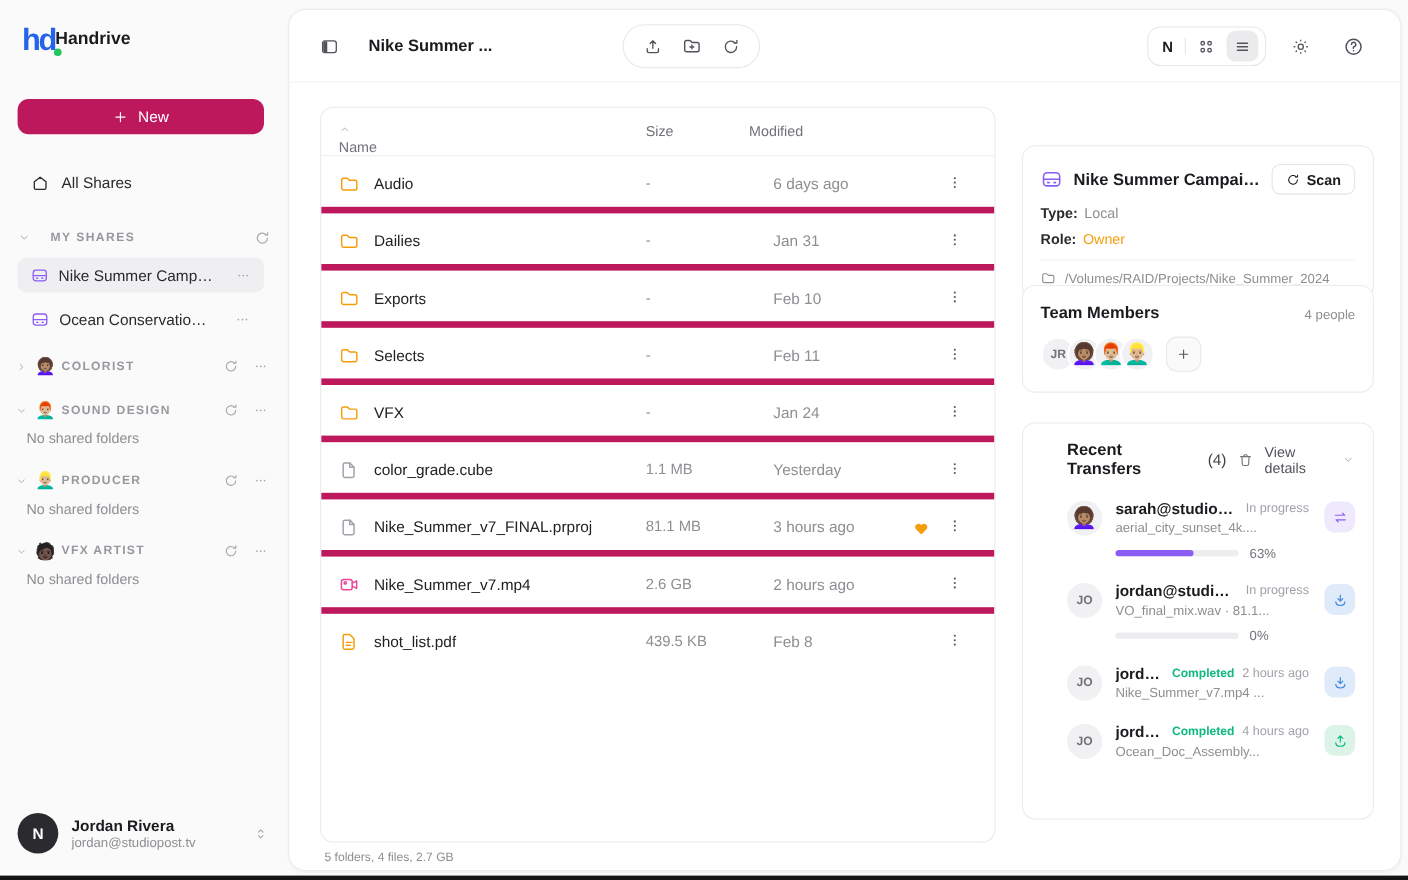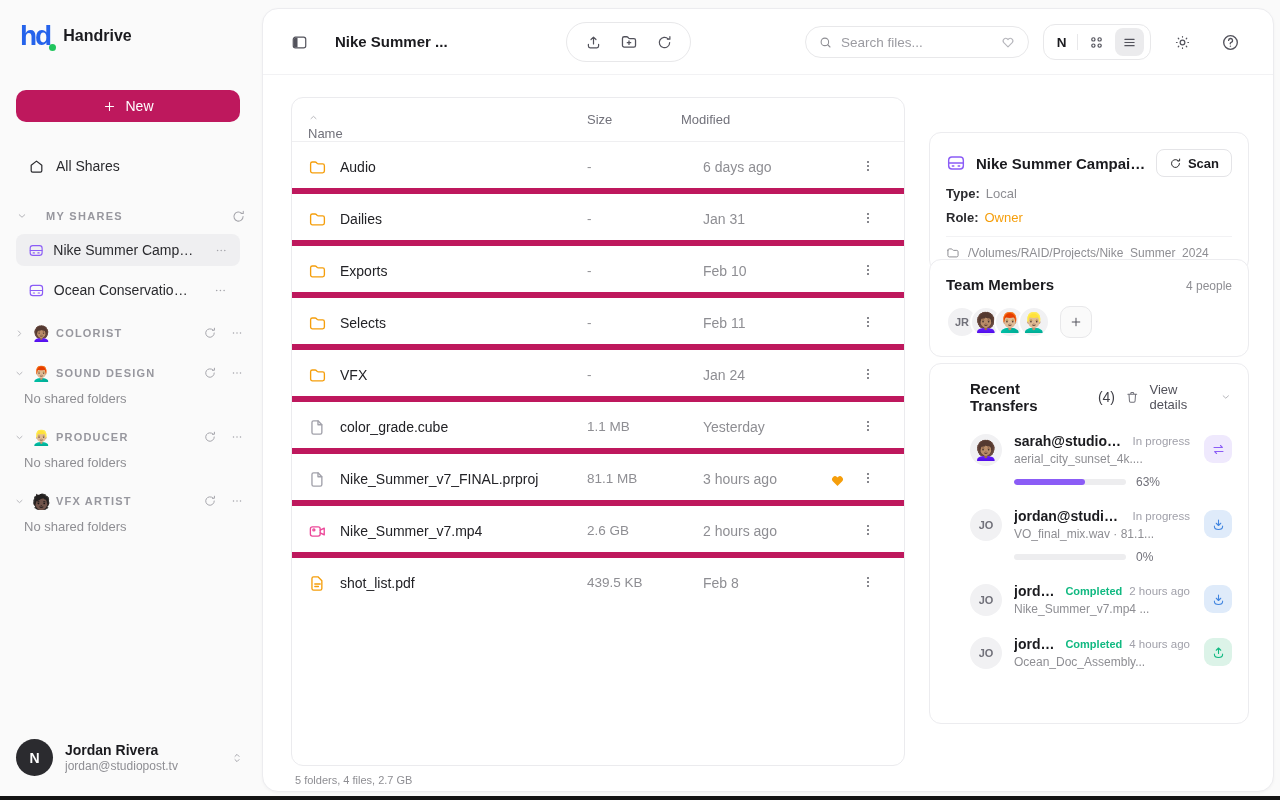--- a/index.html
+++ b/index.html
@@ -10,21 +10,21 @@
     font-family:"Liberation Sans","DejaVu Sans",sans-serif;
     color:#1B1B1F;
     font-size:14px;
   }
   svg { display:block; }
   .ic { stroke:currentColor; fill:none; stroke-width:1.7; stroke-linecap:round; stroke-linejoin:round; }
   .trunc { white-space:nowrap; overflow:hidden; text-overflow:ellipsis; }
 
   
   .sidebar { position:absolute; left:0; top:0; width:262px; height:796px; }
-  .logo-row { position:absolute; left:20px; top:22px; display:flex; align-items:center; gap:13px; }
+  .logo-row { position:absolute; left:20px; top:22px; display:flex; align-items:center; }
   .logo-mark { position:relative; font-weight:800; font-size:28px; color:#2563EB; letter-spacing:-2px; line-height:1; }
   .logo-dot { position:absolute; right:-6px; bottom:-1px; width:7px; height:7px; background:#22C55E; border-radius:50%; }
   .app-title { font-size:16px; font-weight:700; }
   .new-btn { position:absolute; left:16px; top:90px; width:224px; height:32px; background:#be185d; color:#FFF;
     border:none; border-radius:10px; display:flex; align-items:center; justify-content:center; gap:8px;
     font-size:14px; font-family:inherit; cursor:pointer; }
   .all-shares { position:absolute; left:16px; top:152px; width:224px; height:28px; display:flex; align-items:center;
     gap:11px; padding:0 12px; font-size:14px; font-weight:500; border-radius:8px; cursor:pointer; color:#2A2A2E; }
   .side-header { position:absolute; left:16px; width:230px; height:22px; display:flex; align-items:center; gap:18px;
     color:#97979E; font-size:11px; font-weight:600; letter-spacing:1.3px; cursor:pointer; }
@@ -85,21 +85,21 @@
   .f-size { position:absolute; left:295px; top:17px; font-size:13.5px; color:#8E8E93; }
   .f-mod  { position:absolute; left:411px; top:17px; font-size:14px; color:#8E8E93; }
   .f-heart { position:absolute; right:58px; top:18px; color:#F59E0B; }
   .f-kebab { position:absolute; right:28px; top:16px; color:#52525B; cursor:pointer; }
   .files-footer { position:absolute; left:32px; top:765px; font-size:11px; color:#8E8E93; }
 
   
   .card { position:absolute; left:666px; width:320px; background:#FFF; border:1px solid #ECECEF; border-radius:12px; padding:16px; }
   .card-share { top:92px; height:140px;margin-top:31px; }
   .card-team { top:250px; height:98px; }
-  .card-transfers { top:354px; height:361px;padding-left:40px; }
+  .card-transfers { top:375px; height:361px;padding-left:40px; }
 
   .si-head { display:flex; align-items:center; gap:10px; }
   .si-title { font-size:15px; font-weight:700; flex:1; }
   .scan-btn { display:flex; align-items:center; gap:6px; height:28px; padding:0 12px; border:1px solid #E4E4E7;
     background:#FFF; border-radius:8px; font-size:13px; font-weight:600; font-family:inherit; color:#1B1B1F; cursor:pointer; }
   .si-row { margin-top:9px; font-size:13px; }
   .si-label { font-weight:700; color:#2A2A2E; }
   .si-value { color:#8E8E93; margin-left:6px; }
   .si-owner { color:#F59E0B; margin-left:6px; font-weight:500; }
   .si-divider { border-top:1px solid #F2F2F4; margin:11px 0 9px; }
@@ -409,29 +409,20 @@
             <use href="#i-folder-plus"></use>
           </svg>
       </button>
       <button class="icon-btn">
         <svg class="ic" width="17" height="17" viewBox="0 0 24 24">
             <use href="#i-refresh"></use>
           </svg>
       </button>
     </div>
 
-    <div class="search-box">
-      <svg class="ic" width="15" height="15" viewBox="0 0 24 24">
-          <use href="#i-search"></use>
-        </svg>
-      <input type="text" placeholder="Search files..." style="">
-      <svg class="ic" width="16" height="16" viewBox="0 0 24 24" style="color:#B6B6BC">
-          <use href="#i-heart"></use>
-        </svg>
-    </div>
 
     <div class="view-group">
       <span class="ws-initial">N</span>
       <span class="vg-divider"></span>
       <button class="vg-btn">
         <svg class="ic" width="17" height="17" viewBox="0 0 24 24">
             <use href="#i-grid"></use>
           </svg>
       </button>
       <button class="vg-btn active">

